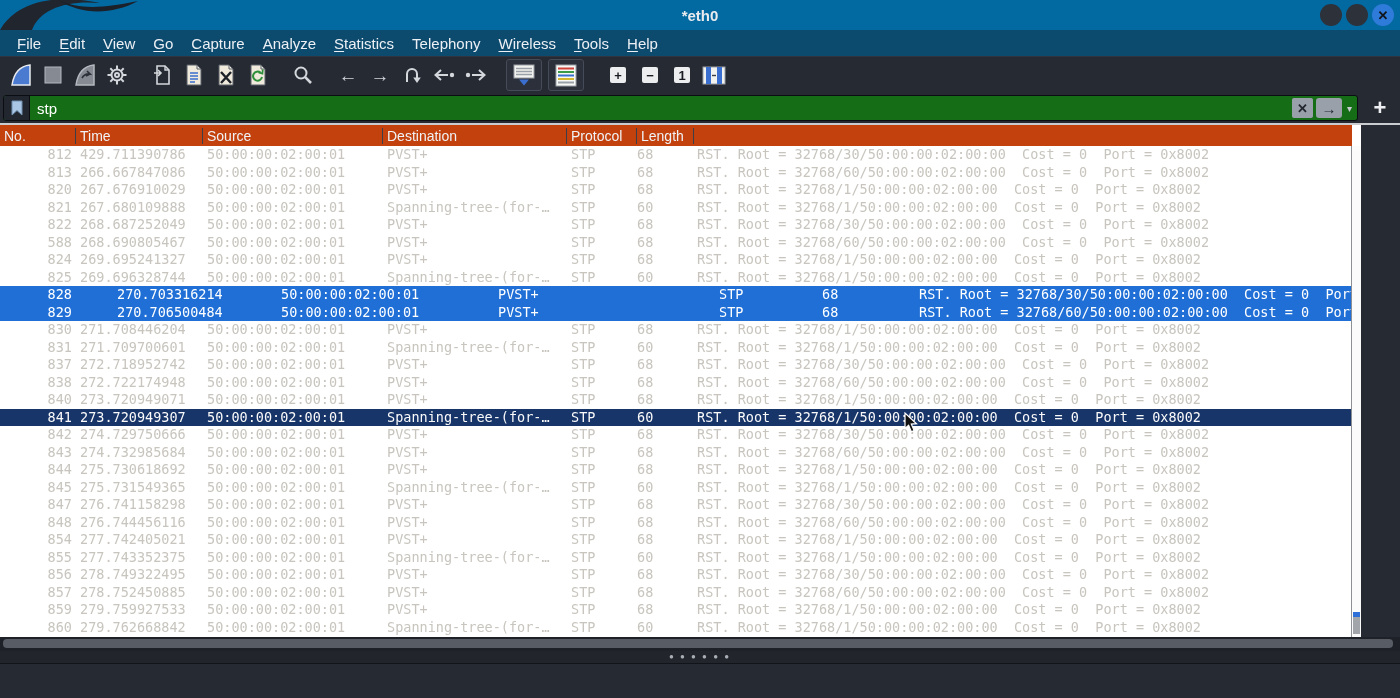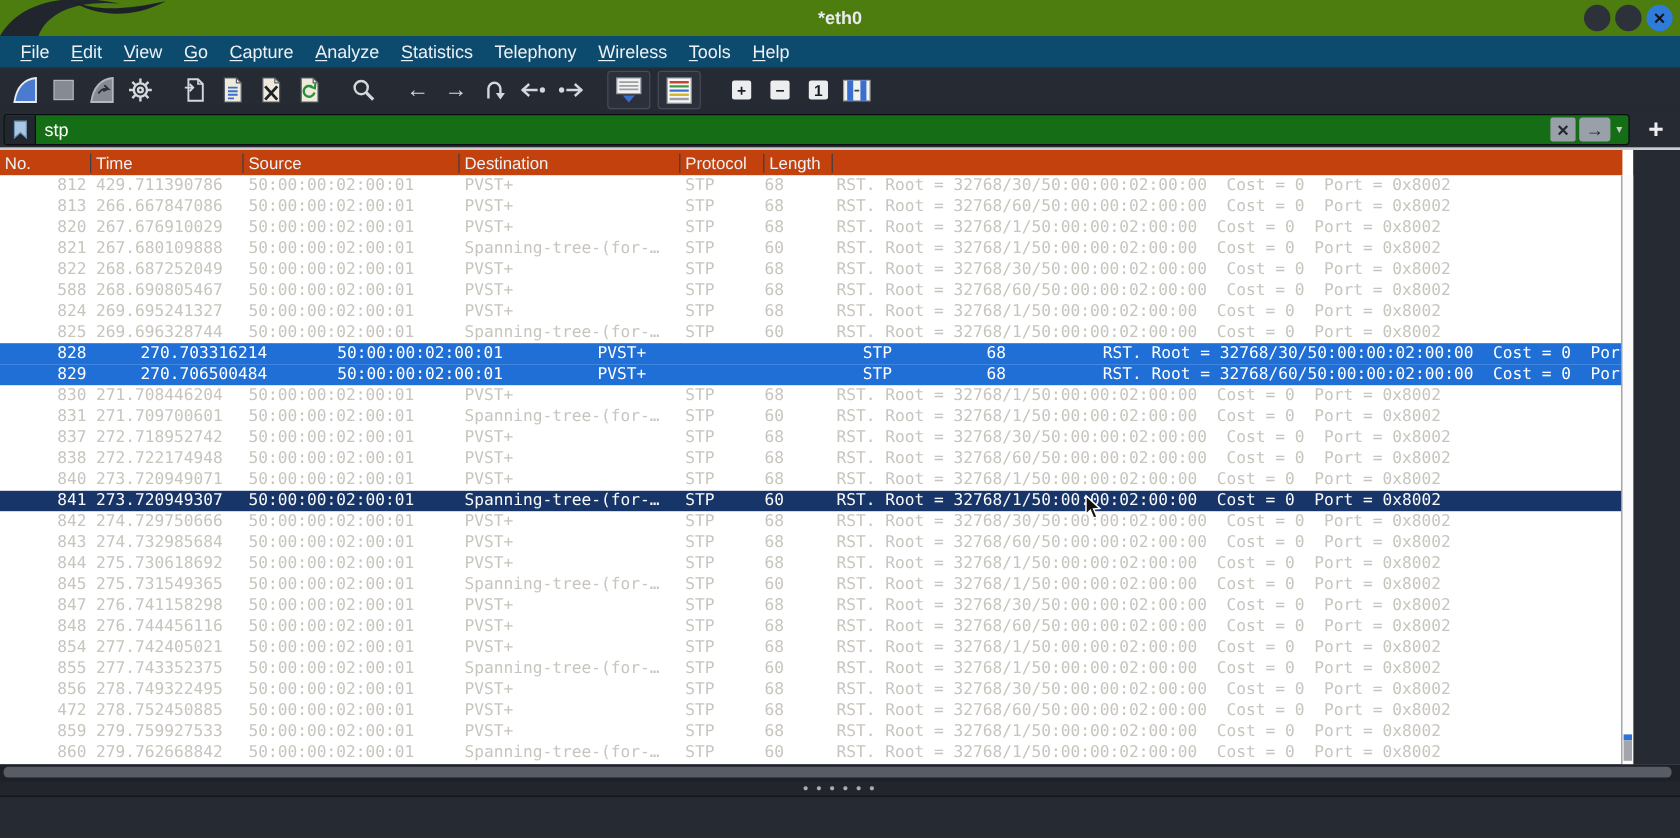--- a/index.html
+++ b/index.html
@@ -1,20 +1,20 @@
 <!DOCTYPE html>
 <html><head>
 <meta charset="utf-8">
 <style>
   html,body{margin:0;padding:0;background:#0c0e12;}
   .window{position:relative;width:1400px;height:698px;background:#262a33;overflow:hidden;
           font-family:"Liberation Sans",sans-serif;}
 
   
-  .titlebar{position:relative;height:30px;background:#4d7c0f;display:flex;align-items:center;justify-content:center;}
+  .titlebar{position:relative;height:30px;background:#0369a1;display:flex;align-items:center;justify-content:center;}
   .dragon{position:absolute;left:0;top:0;}
   .win-title{color:#e9ebef;font-size:15px;font-weight:bold;}
   .win-controls{position:absolute;right:6px;top:4px;display:flex;gap:4px;}
   .winbtn{width:22px;height:22px;border-radius:50%;background:#2d313a;display:flex;align-items:center;justify-content:center;}
   .winbtn.close{background:#2f7bd9;color:#10131a;font-size:13px;font-weight:bold;}
 
   
   .menubar{height:26px;background:#0c4a6e;display:flex;align-items:center;padding-left:8px;}
   .menu-item{padding:3px 9px;color:#edf0f4;font-size:15px;white-space:nowrap;cursor:default;}
   .menu-item u{text-decoration:underline;text-underline-offset:2px;}
@@ -321,21 +321,21 @@
         <div class="row grid7 sel-dark"><div class="c-no">841</div><div class="c-time">273.720949307</div><div class="c-src">50:00:00:02:00:01</div><div class="c-dst">Spanning-tree-(for-…</div><div class="c-proto">STP</div><div class="c-len">60</div><div class="c-info">RST. Root = 32768/1/50:00:00:02:00:00  Cost = 0  Port = 0x8002</div></div>
         <div class="row grid7"><div class="c-no">842</div><div class="c-time">274.729750666</div><div class="c-src">50:00:00:02:00:01</div><div class="c-dst">PVST+</div><div class="c-proto">STP</div><div class="c-len">68</div><div class="c-info">RST. Root = 32768/30/50:00:00:02:00:00  Cost = 0  Port = 0x8002</div></div>
         <div class="row grid7"><div class="c-no">843</div><div class="c-time">274.732985684</div><div class="c-src">50:00:00:02:00:01</div><div class="c-dst">PVST+</div><div class="c-proto">STP</div><div class="c-len">68</div><div class="c-info">RST. Root = 32768/60/50:00:00:02:00:00  Cost = 0  Port = 0x8002</div></div>
         <div class="row grid7"><div class="c-no">844</div><div class="c-time">275.730618692</div><div class="c-src">50:00:00:02:00:01</div><div class="c-dst">PVST+</div><div class="c-proto">STP</div><div class="c-len">68</div><div class="c-info">RST. Root = 32768/1/50:00:00:02:00:00  Cost = 0  Port = 0x8002</div></div>
         <div class="row grid7"><div class="c-no">845</div><div class="c-time">275.731549365</div><div class="c-src">50:00:00:02:00:01</div><div class="c-dst">Spanning-tree-(for-…</div><div class="c-proto">STP</div><div class="c-len">60</div><div class="c-info">RST. Root = 32768/1/50:00:00:02:00:00  Cost = 0  Port = 0x8002</div></div>
         <div class="row grid7"><div class="c-no">847</div><div class="c-time">276.741158298</div><div class="c-src">50:00:00:02:00:01</div><div class="c-dst">PVST+</div><div class="c-proto">STP</div><div class="c-len">68</div><div class="c-info">RST. Root = 32768/30/50:00:00:02:00:00  Cost = 0  Port = 0x8002</div></div>
         <div class="row grid7"><div class="c-no">848</div><div class="c-time">276.744456116</div><div class="c-src">50:00:00:02:00:01</div><div class="c-dst">PVST+</div><div class="c-proto">STP</div><div class="c-len">68</div><div class="c-info">RST. Root = 32768/60/50:00:00:02:00:00  Cost = 0  Port = 0x8002</div></div>
         <div class="row grid7"><div class="c-no">854</div><div class="c-time">277.742405021</div><div class="c-src">50:00:00:02:00:01</div><div class="c-dst">PVST+</div><div class="c-proto">STP</div><div class="c-len">68</div><div class="c-info">RST. Root = 32768/1/50:00:00:02:00:00  Cost = 0  Port = 0x8002</div></div>
         <div class="row grid7"><div class="c-no">855</div><div class="c-time">277.743352375</div><div class="c-src">50:00:00:02:00:01</div><div class="c-dst">Spanning-tree-(for-…</div><div class="c-proto">STP</div><div class="c-len">60</div><div class="c-info">RST. Root = 32768/1/50:00:00:02:00:00  Cost = 0  Port = 0x8002</div></div>
         <div class="row grid7"><div class="c-no">856</div><div class="c-time">278.749322495</div><div class="c-src">50:00:00:02:00:01</div><div class="c-dst">PVST+</div><div class="c-proto">STP</div><div class="c-len">68</div><div class="c-info">RST. Root = 32768/30/50:00:00:02:00:00  Cost = 0  Port = 0x8002</div></div>
-        <div class="row grid7"><div class="c-no">472</div><div class="c-time">278.752450885</div><div class="c-src">50:00:00:02:00:01</div><div class="c-dst">PVST+</div><div class="c-proto">STP</div><div class="c-len">68</div><div class="c-info">RST. Root = 32768/60/50:00:00:02:00:00  Cost = 0  Port = 0x8002</div></div>
+        <div class="row grid7"><div class="c-no">857</div><div class="c-time">278.752450885</div><div class="c-src">50:00:00:02:00:01</div><div class="c-dst">PVST+</div><div class="c-proto">STP</div><div class="c-len">68</div><div class="c-info">RST. Root = 32768/60/50:00:00:02:00:00  Cost = 0  Port = 0x8002</div></div>
         <div class="row grid7"><div class="c-no">859</div><div class="c-time">279.759927533</div><div class="c-src">50:00:00:02:00:01</div><div class="c-dst">PVST+</div><div class="c-proto">STP</div><div class="c-len">68</div><div class="c-info">RST. Root = 32768/1/50:00:00:02:00:00  Cost = 0  Port = 0x8002</div></div>
         <div class="row grid7"><div class="c-no">860</div><div class="c-time">279.762668842</div><div class="c-src">50:00:00:02:00:01</div><div class="c-dst">Spanning-tree-(for-…</div><div class="c-proto">STP</div><div class="c-len">60</div><div class="c-info">RST. Root = 32768/1/50:00:00:02:00:00  Cost = 0  Port = 0x8002</div></div>
       </div>
     <div class="vstrip"></div>
     <div class="vscroll">
       <div class="vthumb">
         <div class="vthumb-blue"></div>
         <div class="vthumb-gray"></div>
       </div>
     </div>

